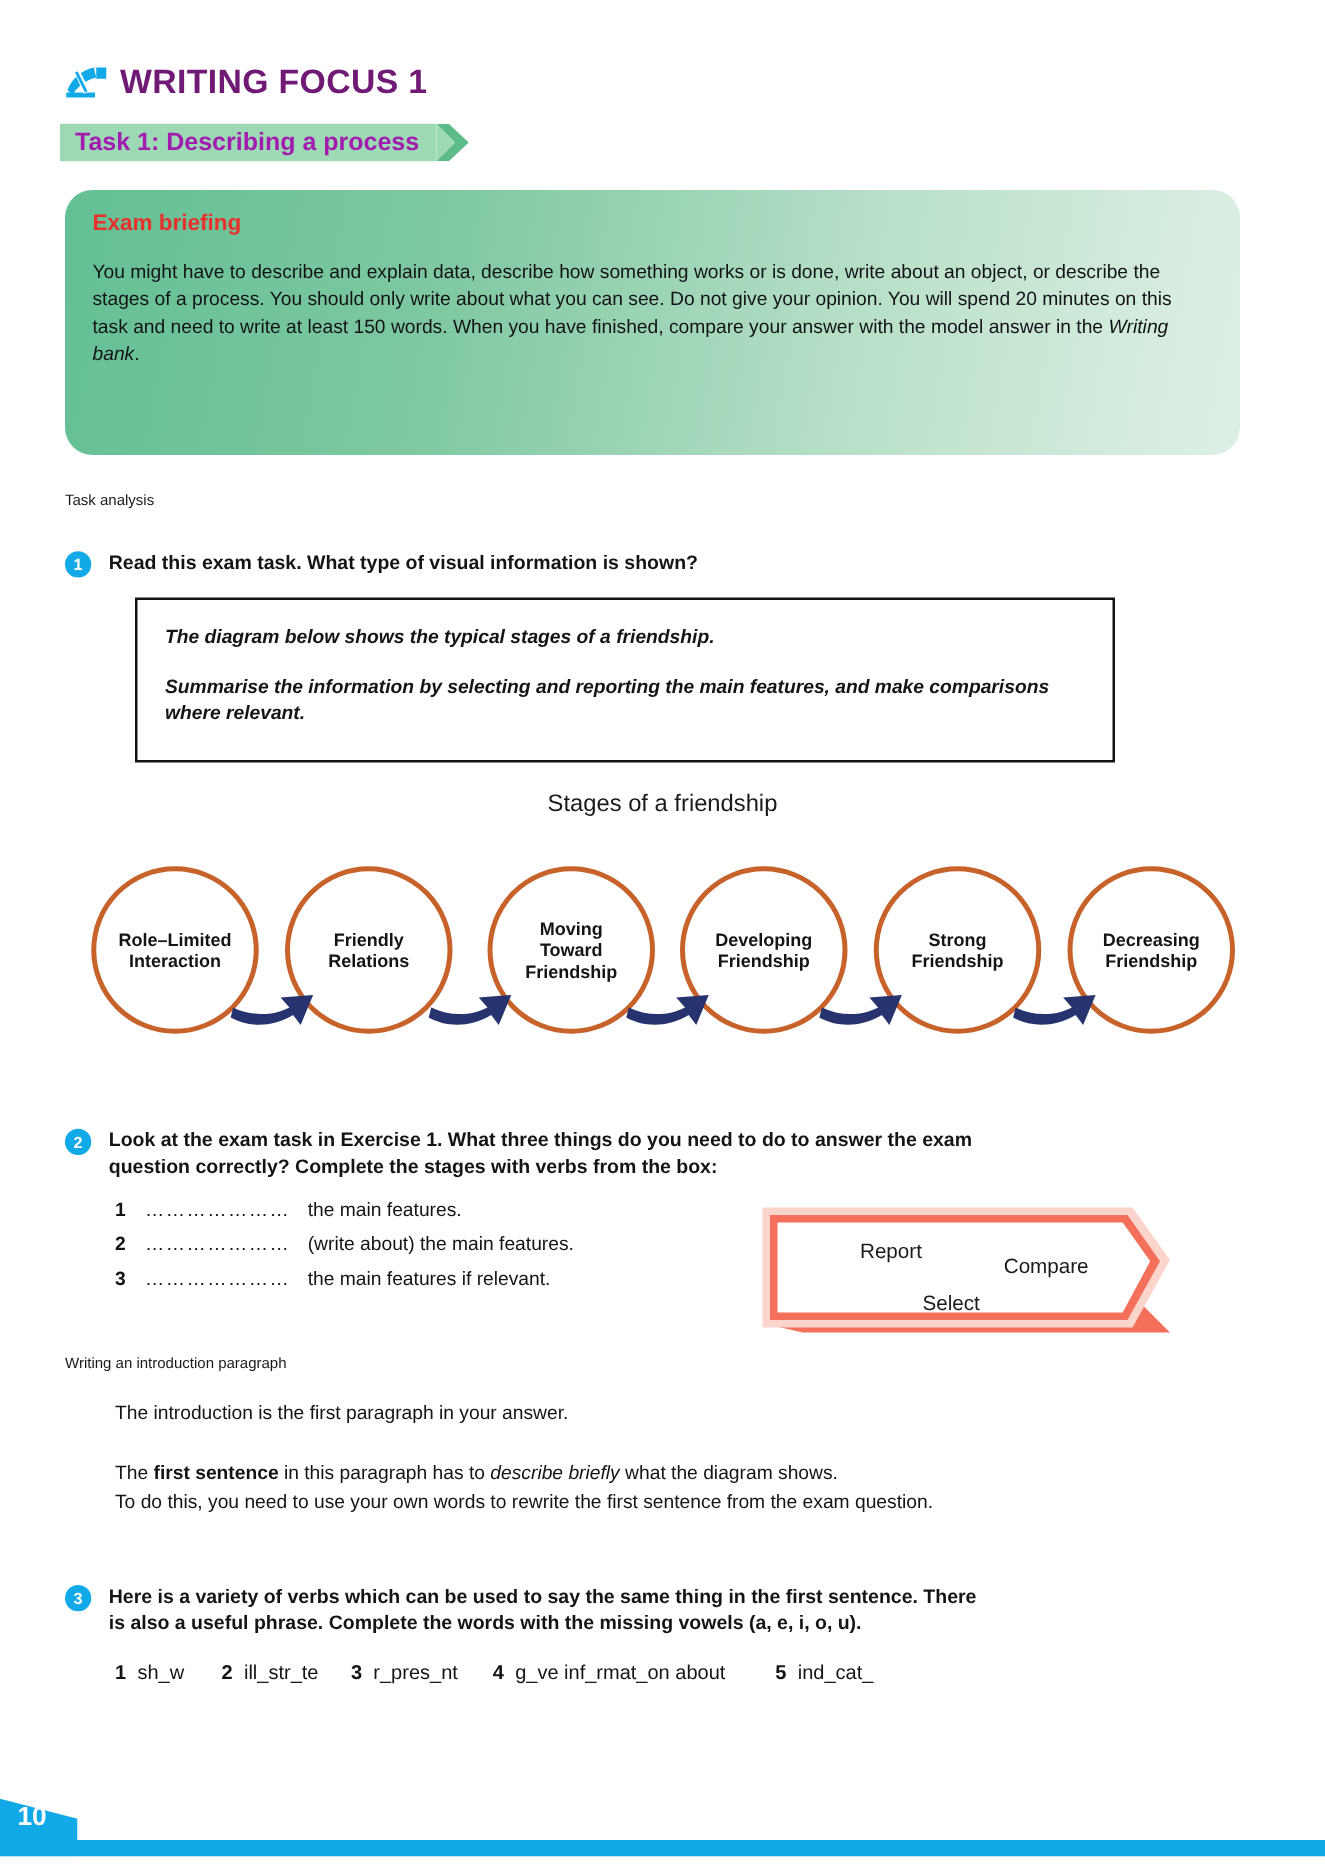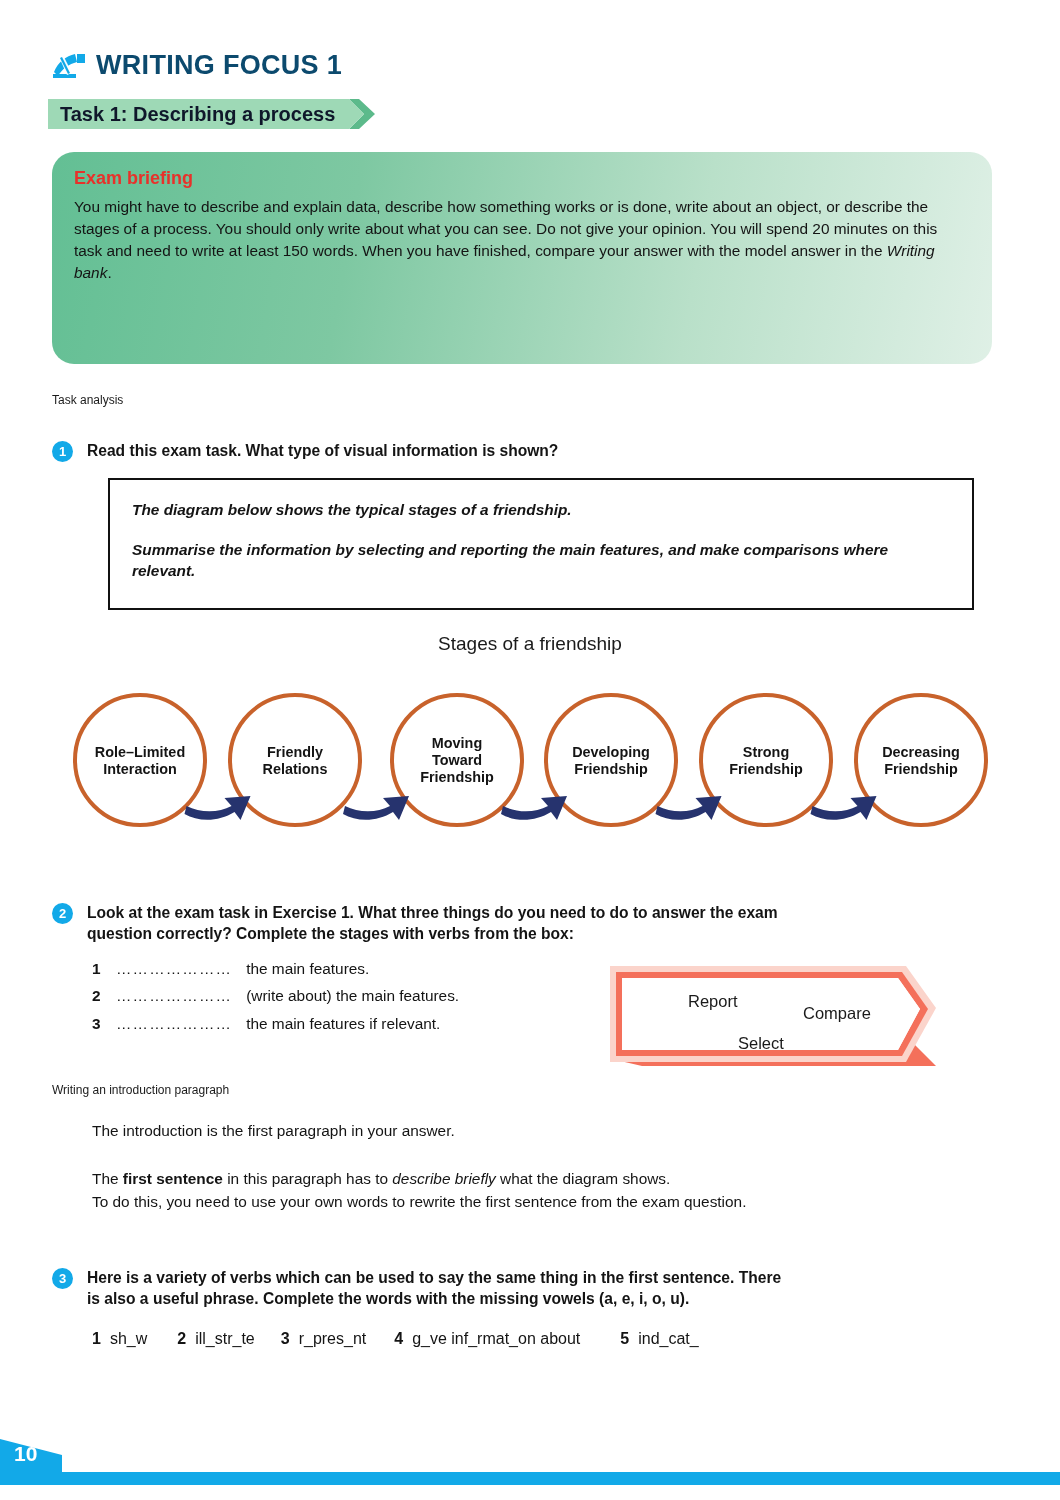--- a/index.html
+++ b/index.html
@@ -13,52 +13,52 @@
   }
   .page { position: relative; width: 1060px; height: 1500px; }
 
   
   .header {
     position: absolute; left: 52px; top: 50px;
     display: flex; align-items: center; gap: 10px;
   }
   .pencil-icon { width: 34px; height: 26px; display: block; }
   .header-title {
-    font-size: 27px; font-weight: bold; color: #0c4a6e;
+    font-size: 27px; font-weight: bold; color: #701a75;
     letter-spacing: 0.3px; white-space: nowrap;
     font-family: "Liberation Sans", sans-serif;
   }
 
   
   .task-banner {
     position: absolute; left: 48px; top: 99px;
     height: 30px; display: flex; align-items: stretch;
   }
   .task-banner-body {
     background: #9ed9b6;
     display: flex; align-items: center;
     padding: 0 14px 0 12px;
   }
   .task-banner-label {
-    font-size: 20px; font-weight: bold; color: #0f172a;
+    font-size: 20px; font-weight: bold; color: #a21caf;
     white-space: nowrap;
   }
   .task-banner-arrow { width: 26px; height: 30px; display: block; }
 
   
   .briefing {
     position: absolute; left: 52px; top: 152px;
     width: 940px; height: 212px;
     border-radius: 22px;
     background: linear-gradient(100deg, #63bf94 0%, #7ec8a2 32%, #b9e0c9 68%, #dff0e6 100%);
     padding: 16px 24px 0 22px;
   }
   .briefing-title {
     font-size: 18px; font-weight: bold; color: #e8312a;
-    margin-bottom: 7px;
+    margin-bottom: 18px;
   }
   .briefing-p {
     font-size: 15.4px; line-height: 1.42; color: #141414;
   }
   .briefing-p + .briefing-p { margin-top: 17px; text-align: center; }
   .briefing-p em { font-style: italic; }
 
   
   .section-heading {
     position: absolute; font-size: 12px; color: #1a1a1a;
@@ -73,21 +73,21 @@
     flex: 0 0 21px;
   }
   .ex-row { display: flex; gap: 14px; align-items: flex-start; }
   .ex-text {
     font-size: 15.6px; font-weight: bold; line-height: 1.34; color: #141414;
   }
 
   
   .exam-task-box {
     position: absolute; left: 108px; top: 478px;
-    width: 866px; height: 132px;
+    width: 784px; height: 132px;
     border: 2px solid #111; background: #fff;
     padding: 19px 22px 0 22px;
   }
   .exam-task-line {
     font-size: 15.4px; font-style: italic; font-weight: bold;
     line-height: 1.4; color: #141414;
   }
   .exam-task-line + .exam-task-line { margin-top: 18px; }
 
   

